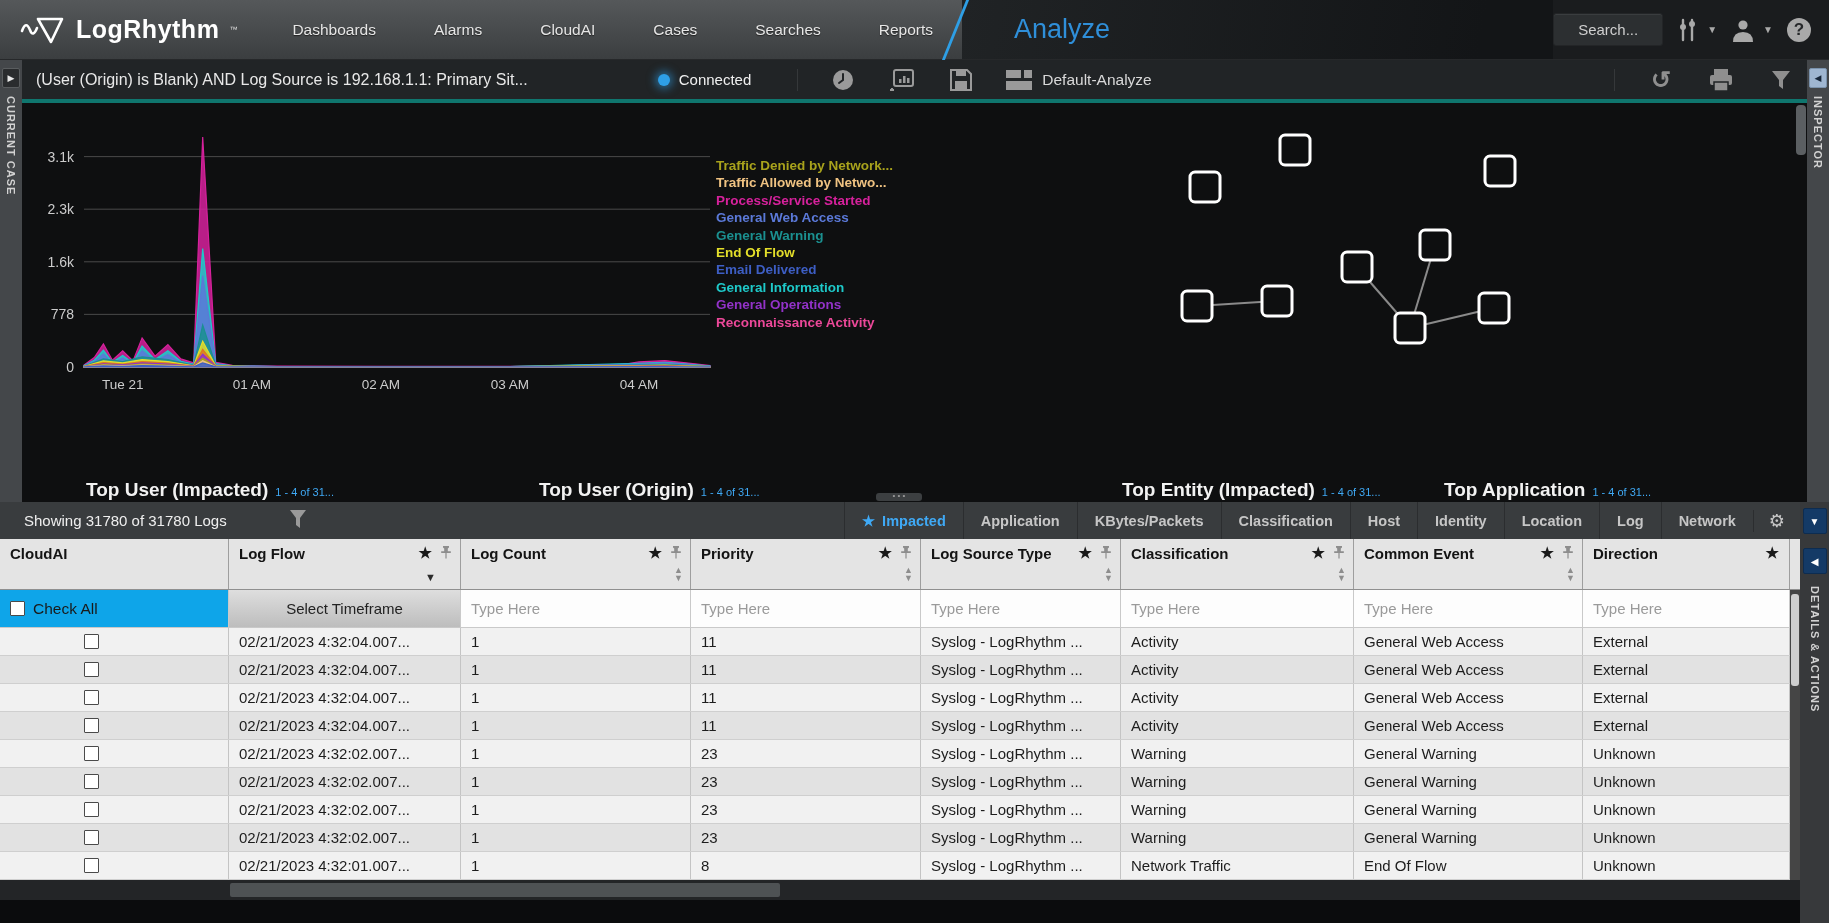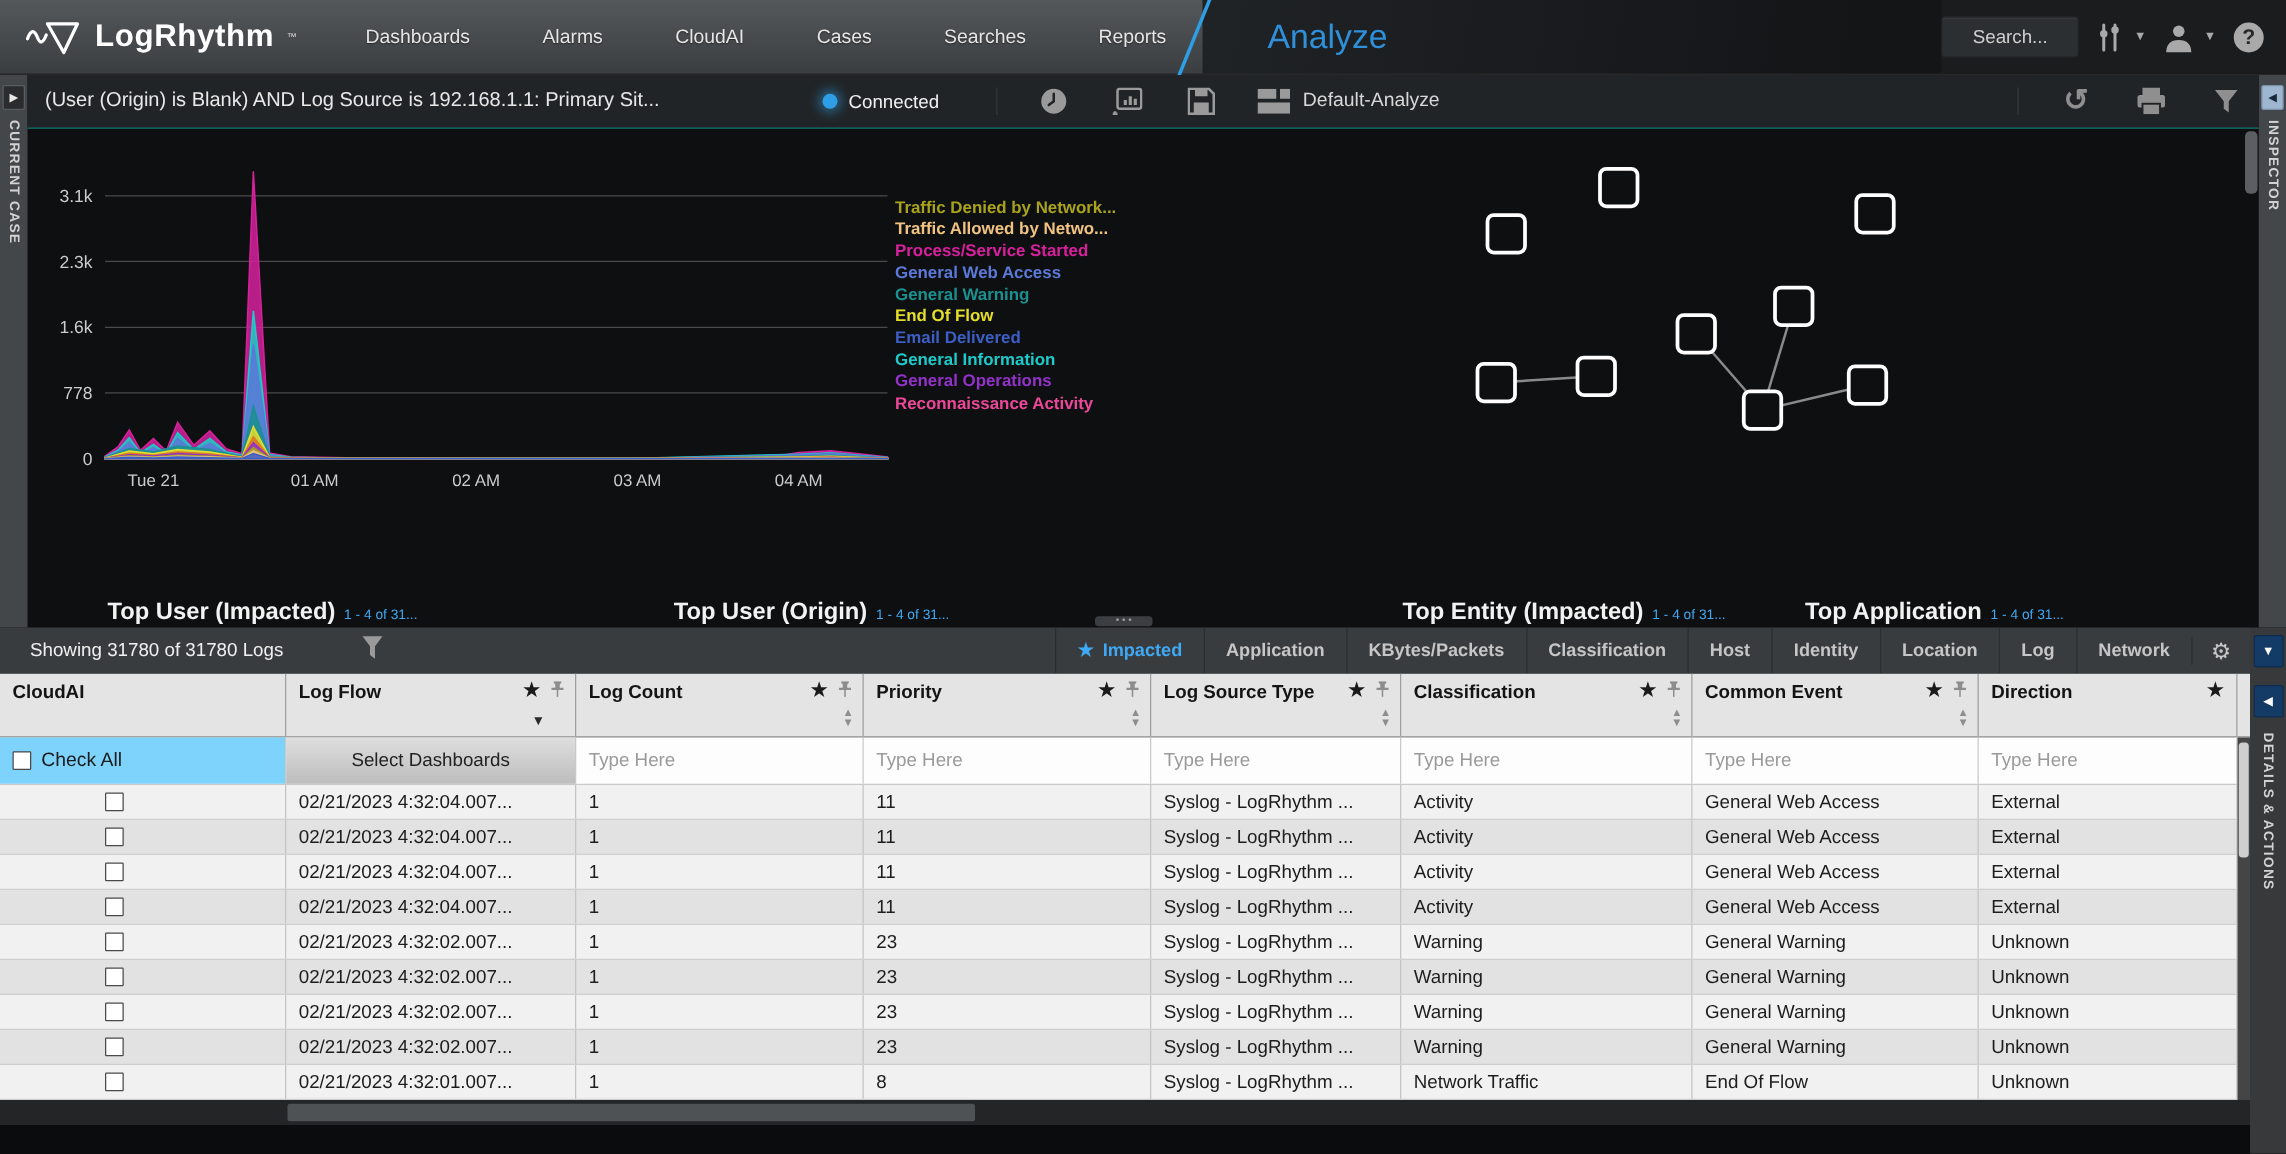--- a/index.html
+++ b/index.html
@@ -37,21 +37,21 @@
   .vstrip .vlabel { writing-mode:vertical-rl; color:#d2d2d2; font-size:11px;
     font-weight:bold; letter-spacing:1px; white-space:nowrap; }
   .strip-btn { width:18px; height:20px; margin-top:8px; background:#2a2c2e;
     border:1px solid #5a5d5f; border-radius:2px; color:#e8e8e8; font-size:9px;
     display:flex; align-items:center; justify-content:center; cursor:pointer; }
   .strip-btn.blue { background:#9fb6d1; color:#18273a; border-color:#7b93ad; }
   .strip-btn.navy { background:#143a66; color:#fff; border-color:#0d2c50; }
 
   .top-content { flex:1; display:flex; flex-direction:column; position:relative; }
   .an-toolbar { height:43px; background:#212426; display:flex; align-items:center;
-    padding-left:14px; border-bottom:1px solid #0f766e; }
+    padding-left:14px; border-bottom:4px solid #0f766e; }
   .an-title { color:#e8e8e8; font-size:16px; max-width:690px; white-space:nowrap;
     overflow:hidden; }
   .conn { display:flex; align-items:center; gap:9px; margin-left:130px; }
   .conn-dot { width:12px; height:12px; border-radius:50%; background:#2e9fe6;
     box-shadow:0 0 9px 3px rgba(46,159,230,.55); }
   .conn-label { color:#f0f0f0; font-size:15px; }
   .tb-icons { display:flex; align-items:center; gap:36px; margin-left:46px;
     border-left:1px solid #35383a; padding-left:34px; }
   .tb-icon { cursor:pointer; display:flex; align-items:center; }
   .view-group { display:flex; align-items:center; gap:10px; margin-left:34px; }
@@ -435,26 +435,26 @@
             <span>▲</span>
             <span>▼</span>
           </span>
         </div>
         <div class="hcell" style="width: 207px;">
           <span class="label">Direction</span>
           <span class="h-star" style="right: 10px;">★</span>
         </div>
       </div>
     <div class="filter-row">
-        <div class="fcell" style="width: 229px; background: #7dd3fc;">
+        <div class="fcell" style="width: 229px; background: #0ea5e9;">
           <span class="cb"></span>
           <span class="checkall-label">Check All</span>
         </div>
         <div class="fcell" style="width: 232px; padding: 0px; border-right: none;">
-          <button class="tf-btn">Select Dashboards</button>
+          <button class="tf-btn">Select Timeframe</button>
         </div>
         <div class="fcell" style="width: 230px;">
           <span>Type Here</span>
         </div>
         <div class="fcell" style="width: 230px;">
           <span>Type Here</span>
         </div>
         <div class="fcell" style="width: 200px;">
           <span>Type Here</span>
         </div>

